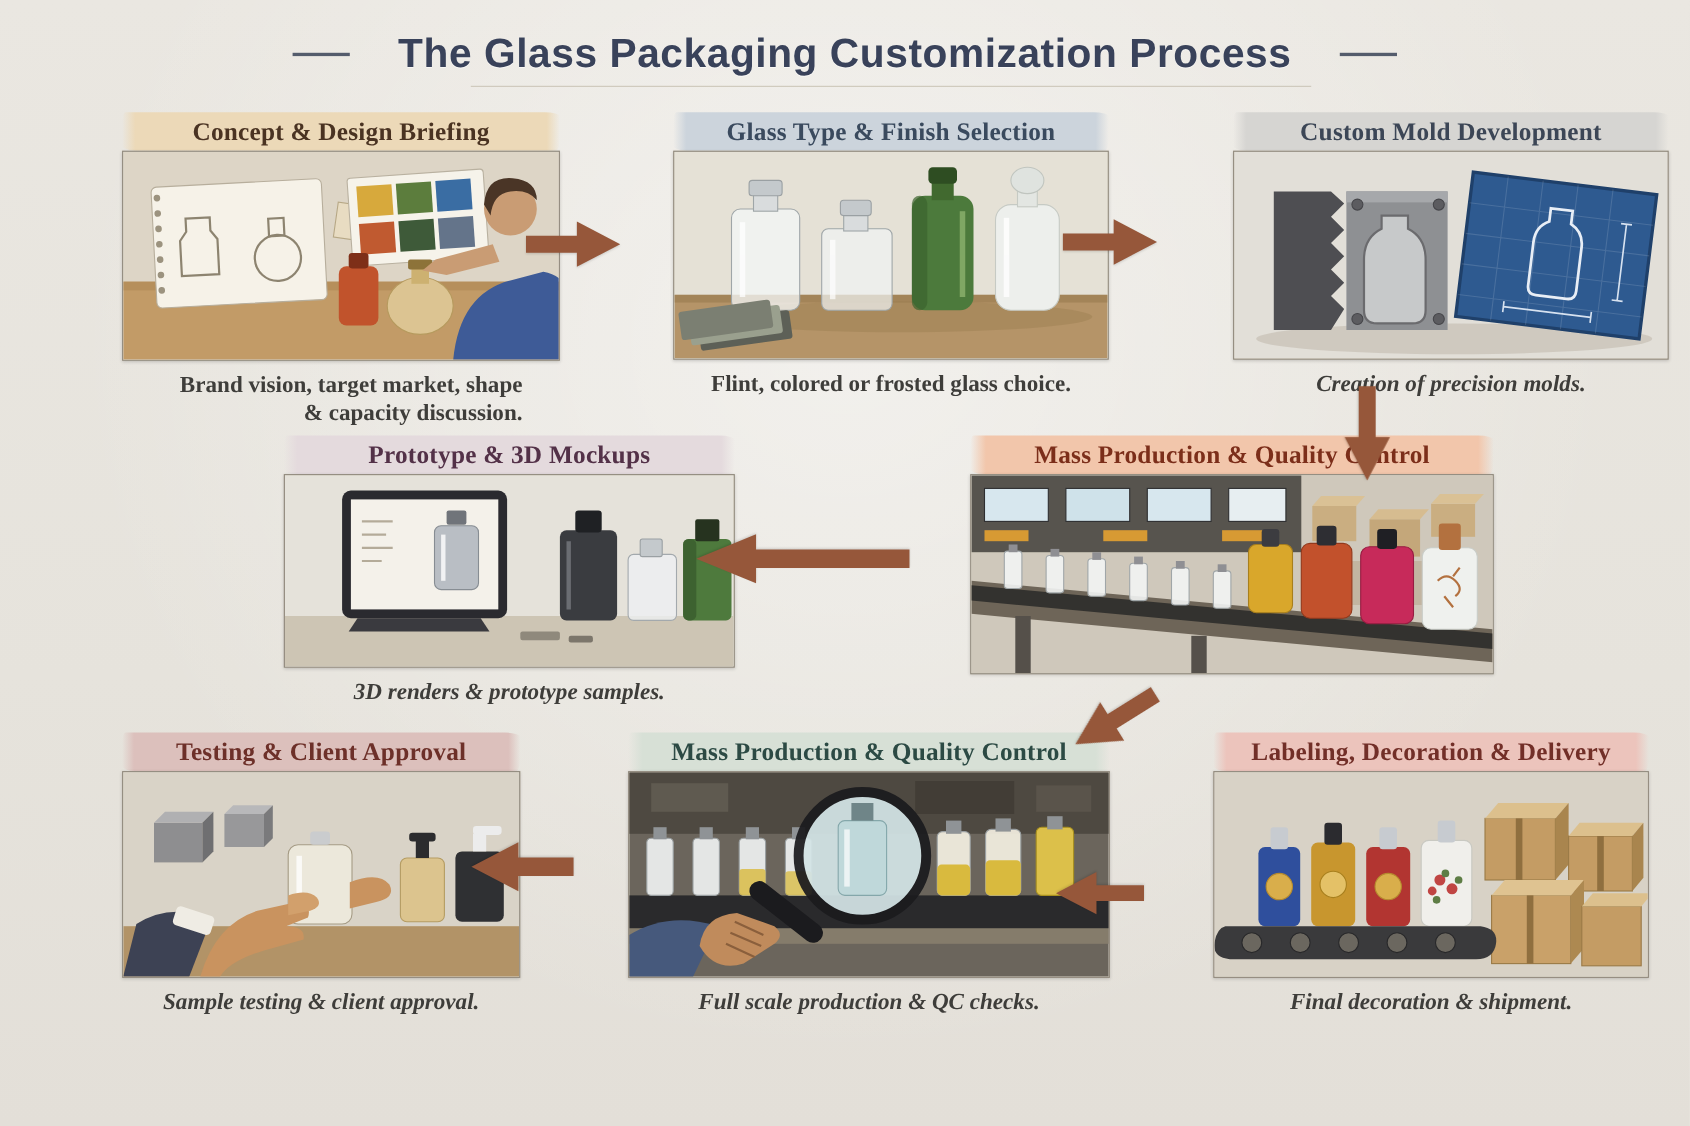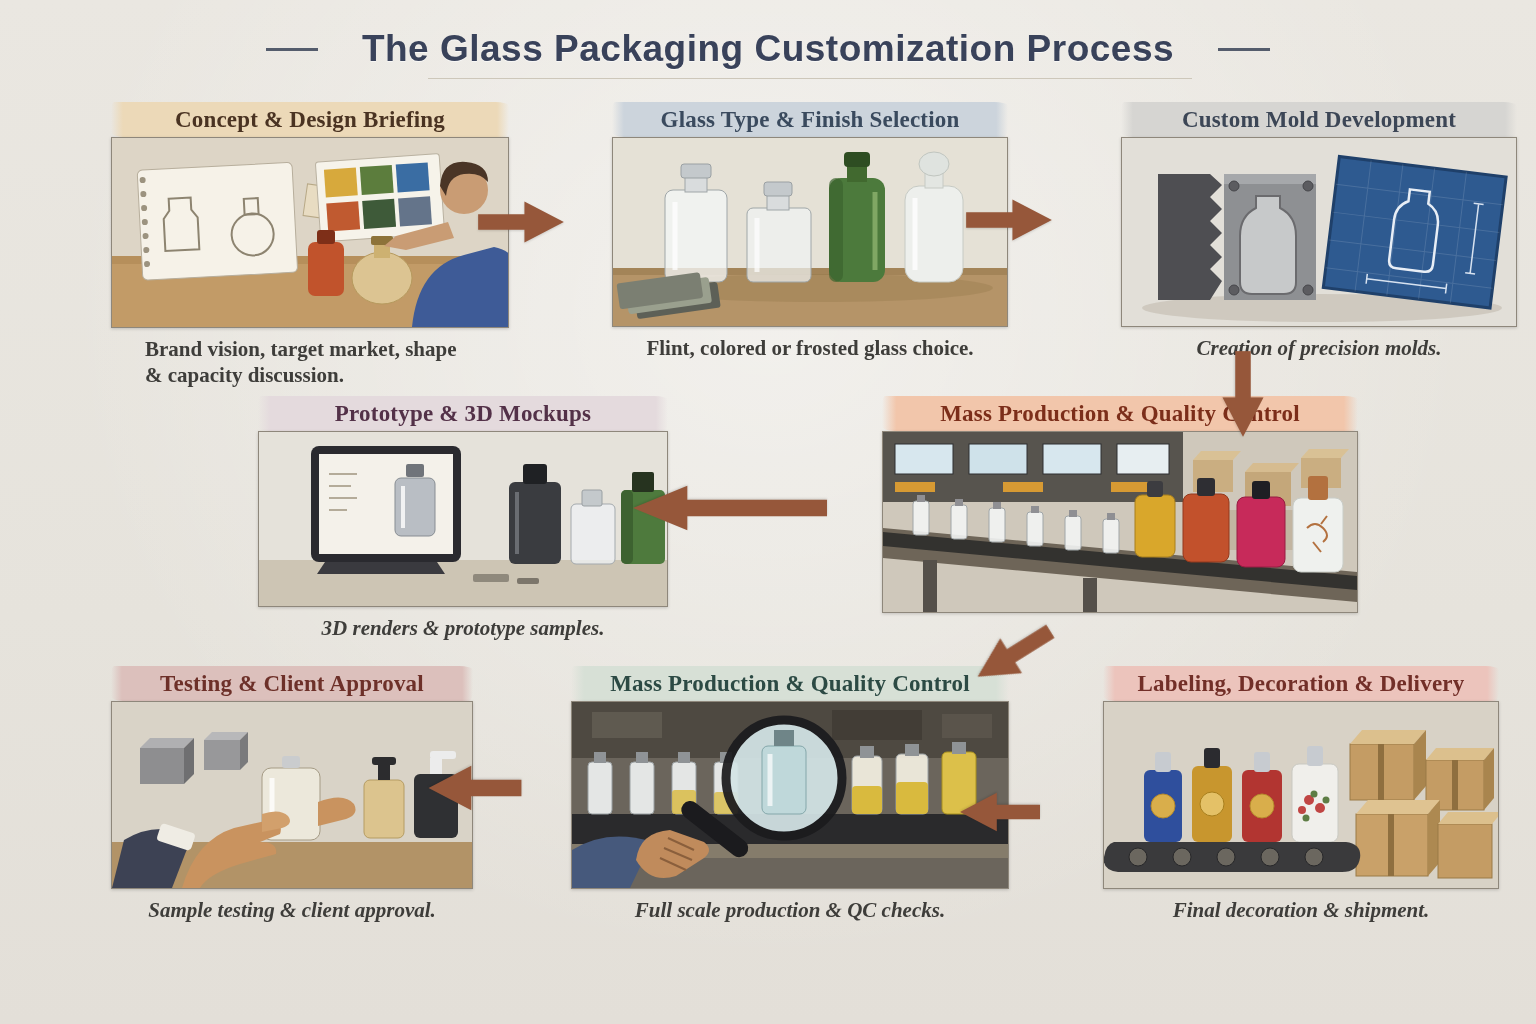--- a/index.html
+++ b/index.html
@@ -26,21 +26,21 @@
   .banner{height:35px;flex:0 0 35px;display:flex;align-items:center;justify-content:center;
     font-weight:bold;font-size:23px;letter-spacing:.2px;
     background:linear-gradient(90deg,transparent 0,var(--bbg) 3%,var(--bbg) 97%,transparent 100%);
     border-radius:3px 14px 4px 12px / 10px 4px 12px 5px;}
   .art{border:1px solid #8e877b;background:#ddd7cb;box-shadow:0 1px 3px rgba(0,0,0,.18);
     overflow:hidden;flex:0 0 auto;}
   .art svg{display:block;}
   .caption{margin:9px 0 0 0;font-size:21px;font-weight:bold;color:#3e3d3a;
     line-height:1.22;text-align:center;}
   .caption.italic{font-style:italic;}
-  .caption.left{text-align:left;padding-left:34px;max-width:330px;}
+  .caption.left{text-align:right;padding-left:34px;max-width:330px;}
 
   .p1{left:64px;top:102px;width:398px;}  .p1 .banner{--bbg:#ecd9b8;color:#4a3322;}
   .p2{left:565px;top:102px;width:396px;} .p2 .banner{--bbg:#ccd4dc;color:#3a4a5e;}
   .p3{left:1074px;top:102px;width:396px;}.p3 .banner{--bbg:#d6d5d2;color:#3c4656;}
   .p4{left:211px;top:396px;width:410px;} .p4 .banner{--bbg:#e4dadd;color:#533148;}
   .p5{left:835px;top:396px;width:476px;} .p5 .banner{--bbg:#f2c6ab;color:#7c2e1a;}
   .p6{left:64px;top:666px;width:362px;}  .p6 .banner{--bbg:#dcc0bc;color:#6d3029;text-align:right;}
   .p7{left:524px;top:666px;width:438px;} .p7 .banner{--bbg:#d7e0d6;color:#2c4a44;}
   .p8{left:1044px;top:666px;width:396px;margin-left:12px;}.p8 .banner{--bbg:#ecc4bc;color:#722f28;}
 

